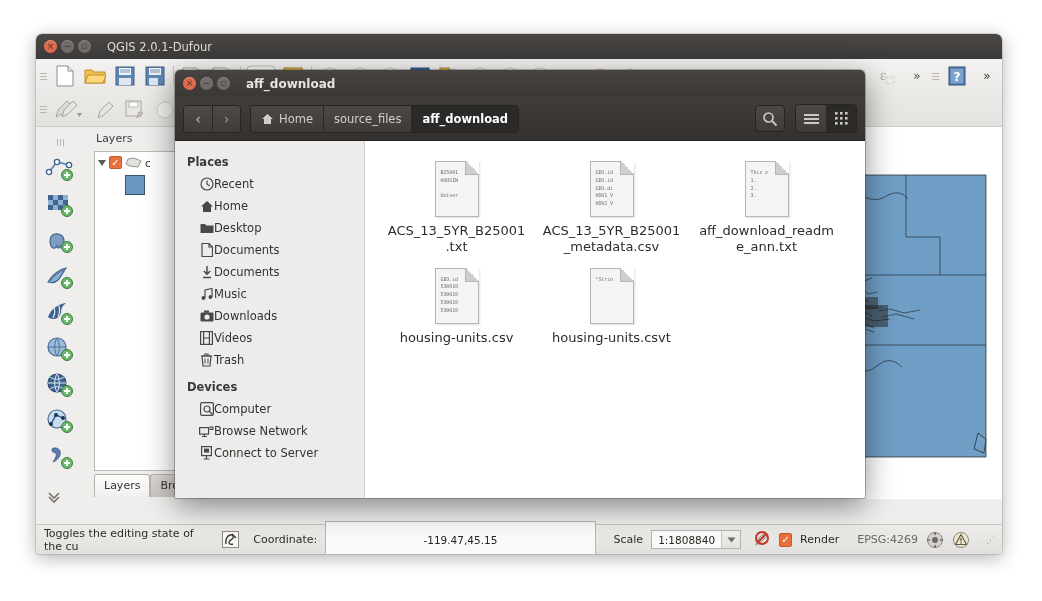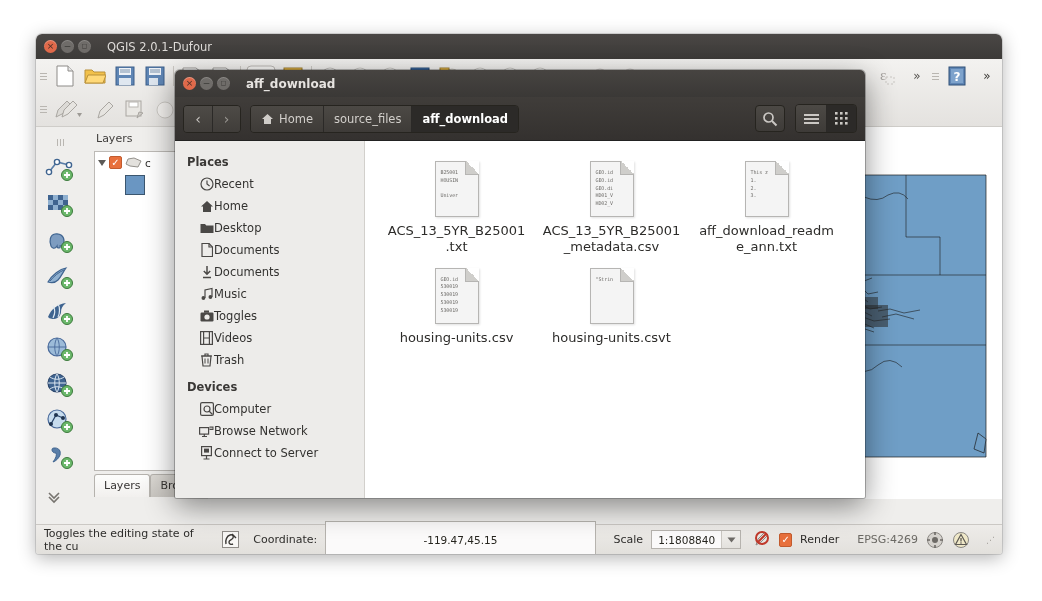--- a/index.html
+++ b/index.html
@@ -874,21 +874,21 @@
           <span>Music</span>
         </div>
         <div class="sb-item">
           <span class="sb-ico">
               <svg class="ico-svg" width="14" height="12" viewBox="0 0 14 12">
                 <rect x="0.5" y="2.5" width="13" height="9" rx="1.2" fill="#4a4846"></rect>
                 <rect x="4" y="0.5" width="5" height="2.2" fill="#4a4846"></rect>
                 <circle cx="7" cy="7" r="2.6" fill="#edecea"></circle>
               </svg>
             </span>
-          <span>Toggles</span>
+          <span>Downloads</span>
         </div>
         <div class="sb-item">
           <span class="sb-ico">
               <svg class="ico-svg" width="13" height="14" viewBox="0 0 13 14">
                 <rect x="0.6" y="0.6" width="11.8" height="12.8" fill="none" stroke="#4a4846" stroke-width="1.2"></rect>
                 <path d="M3.6 0.6v12.8M9.4 0.6v12.8M3.6 7h5.8" stroke="#4a4846" stroke-width="1.2"></path>
               </svg>
             </span>
           <span>Videos</span>
         </div>

